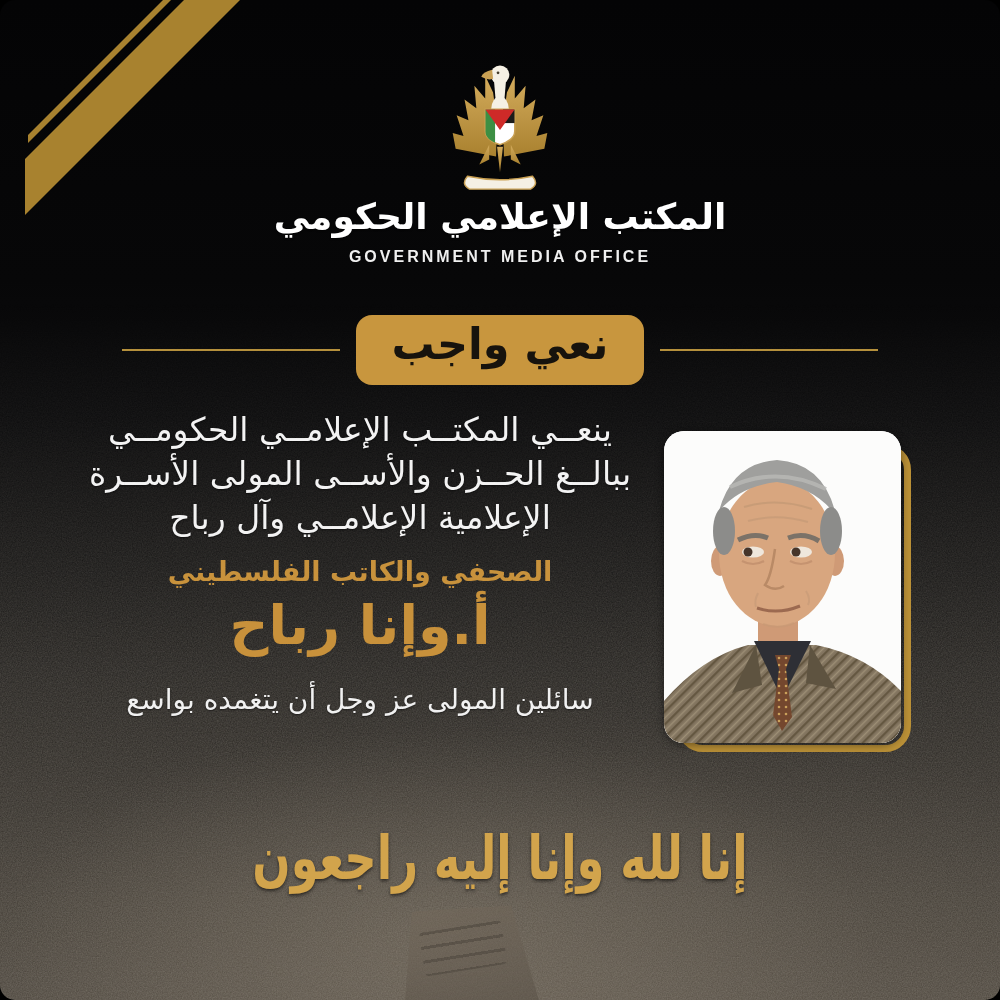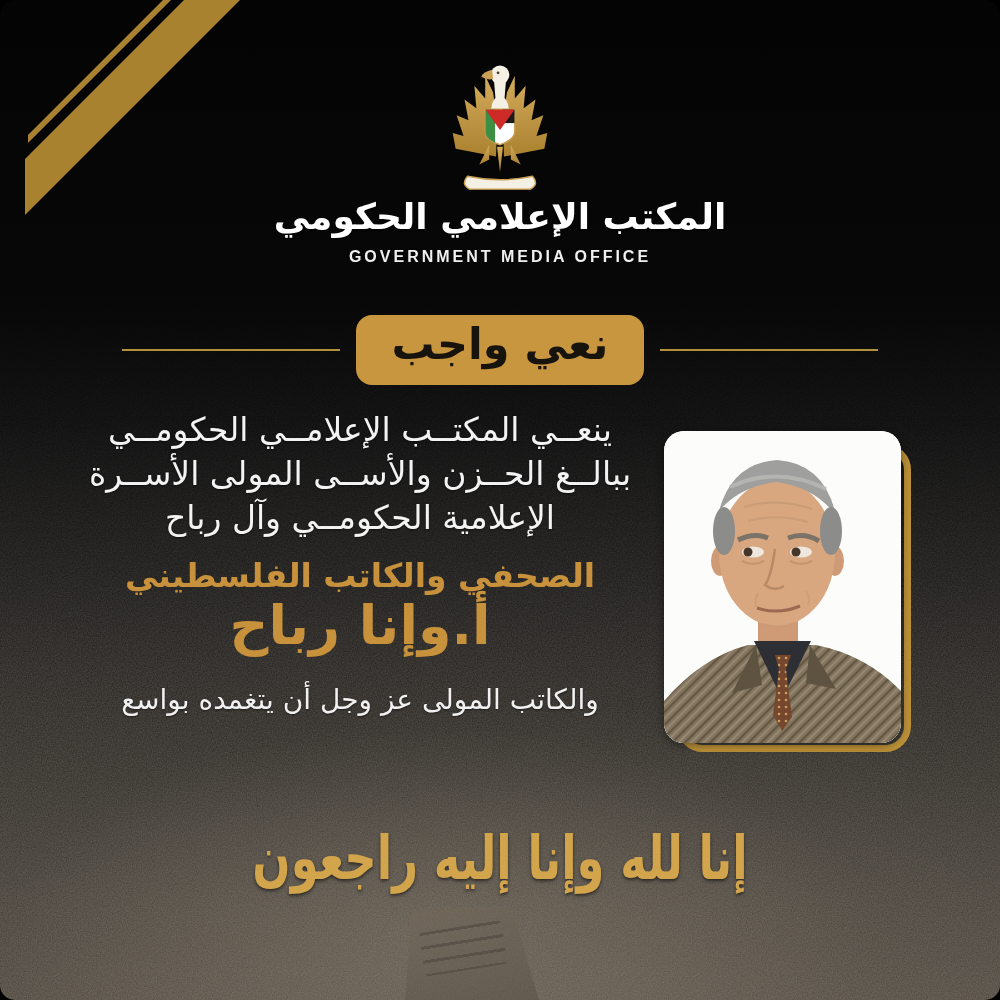--- a/index.html
+++ b/index.html
@@ -37,21 +37,21 @@
 
   .badge-row{ position:absolute; left:0; top:312px; width:100%; height:76px; z-index:3;
     display:flex; align-items:center; justify-content:center; gap:16px; }
   .badge-line{ width:218px; height:2px; background:#b5903c; }
   .badge{ background:#c8963e; color:#17130d; border-radius:16px;
     padding:6px 36px 16px; font-size:43px; font-weight:700; direction:rtl; line-height:1.1; }
 
   .col{ position:absolute; left:60px; width:600px; text-align:center; direction:rtl; z-index:3; }
   .announcement{ top:408px; color:#f3f3f3; font-size:33px; line-height:44px; font-weight:400;
     text-shadow:0 1px 2px rgba(0,0,0,.5); }
-  .deceased-title{ top:556px; color:#c8923c; font-size:33px; font-weight:700; }
+  .deceased-title{ top:556px; color:#c8923c; font-size:27px; font-weight:700; }
   .deceased-name{ top:594px; color:#c8913b; font-size:54px; font-weight:700; }
   .prayer{ top:680px; color:#f1f1f1; font-size:28px; line-height:39px;
     text-shadow:0 1px 2px rgba(0,0,0,.5); }
 
   .photo-frame{ position:absolute; left:677px; top:444px; width:234px; height:308px;
     border:7px solid #bb9137; border-radius:26px; z-index:3; }
   .photo{ position:absolute; left:664px; top:431px; width:237px; height:312px;
     border-radius:20px; overflow:hidden; z-index:4; background:#fdfdfd;
     box-shadow:0 2px 10px rgba(0,0,0,.45); }
 
@@ -119,28 +119,28 @@
 
   <div class="badge-row">
     <div class="badge-line"></div>
     <div class="badge">نعي واجب</div>
     <div class="badge-line"></div>
   </div>
 
   <div class="col announcement">
     <div>ينعــي المكتــب الإعلامــي الحكومــي</div>
     <div>ببالــغ الحــزن والأســى المولى الأســرة</div>
-    <div>الإعلامية الحكومــي وآل رباح</div>
+    <div>الإعلامية الإعلامــي وآل رباح</div>
   </div>
 
   <div class="col deceased-title">الصحفي والكاتب الفلسطيني</div>
   <div class="col deceased-name">أ.وإنا رباح</div>
 
   <div class="col prayer">
-    <div>والكاتب المولى عز وجل أن يتغمده بواسع</div>
+    <div>سائلين المولى عز وجل أن يتغمده بواسع</div>
   </div>
 
   <div class="photo-frame"></div>
   <div class="photo">
     <svg width="237" height="312" viewBox="0 0 237 312">
       <defs>
         <pattern id="tweed" width="9" height="9" patternUnits="userSpaceOnUse" patternTransform="rotate(45)">
           <rect width="9" height="9" fill="#82745f"></rect>
           <line x1="1" y1="0" x2="1" y2="9" stroke="#645741" stroke-width="2.5"></line>
           <line x1="5.5" y1="0" x2="5.5" y2="9" stroke="#9d8f76" stroke-width="1.5"></line>

